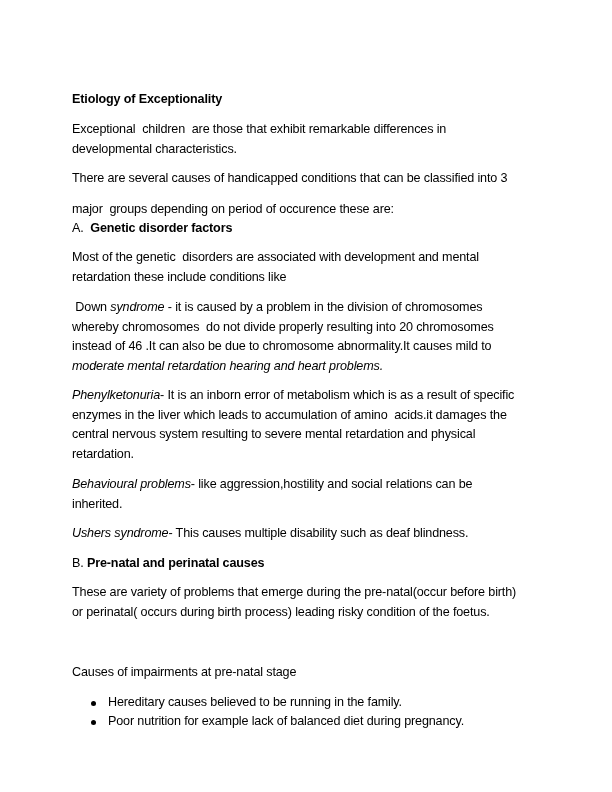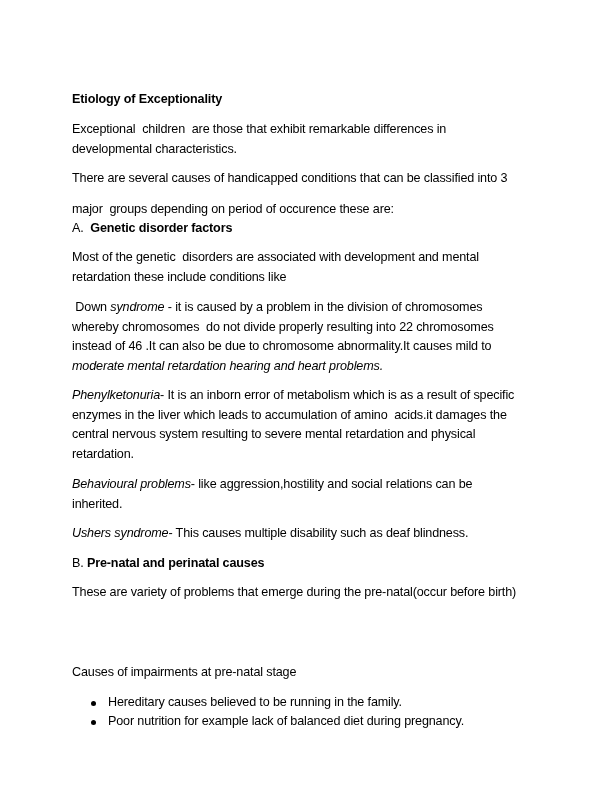--- a/index.html
+++ b/index.html
@@ -32,37 +32,38 @@
 
   <div class="line" style="top:150px;">There are several causes of handicapped conditions that can be classified into 3</div>
   <div class="line" style="top:170px;margin-top:11px;">major  groups depending on period of occurence these are:</div>
 
   <div class="line" style="top:200px;"><span>A.  </span><span class="bold">Genetic disorder factors</span></div>
 
   <div class="line" style="top:229px;text-align:center;">Most of the genetic  disorders are associated with development and mental</div>
   <div class="line" style="top:249px;">retardation these include conditions like</div>
 
   <div class="line" style="top:279px;"><span> Down </span><span class="ital">syndrome</span><span> - it is caused by a problem in the division of chromosomes</span></div>
-  <div class="line" style="top:299px;">whereby chromosomes  do not divide properly resulting into 22 chromosomes</div>
+  <div class="line" style="top:299px;">whereby chromosomes  do not divide properly resulting into 20 chromosomes</div>
   <div class="line" style="top:318px;">instead of 46 .It can also be due to chromosome abnormality.It causes mild to</div>
   <div class="line" style="top:338px;font-style:italic;">moderate mental retardation hearing and heart problems.</div>
 
   <div class="line" style="top:367px;"><span class="ital">Phenylketonuria</span><span>- It is an inborn error of metabolism which is as a result of specific</span></div>
   <div class="line" style="top:387px;">enzymes in the liver which leads to accumulation of amino  acids.it damages the</div>
   <div class="line" style="top:406px;">central nervous system resulting to severe mental retardation and physical</div>
   <div class="line" style="top:426px;">retardation.</div>
 
   <div class="line" style="top:456px;"><span class="ital">Behavioural problems</span><span>- like aggression,hostility and social relations can be</span></div>
   <div class="line" style="top:476px;">inherited.</div>
 
   <div class="line" style="top:505px;"><span class="ital">Ushers syndrome</span><span>- This causes multiple disability such as deaf blindness.</span></div>
 
   <div class="line" style="top:535px;"><span>B. </span><span class="bold">Pre-natal and perinatal causes</span></div>
 
   <div class="line" style="top:564px;">These are variety of problems that emerge during the pre-natal(occur before birth)</div>
+  <div class="line" style="top:584px;">or perinatal( occurs during birth process) leading risky condition of the foetus.</div>
 
   <div class="line" style="top:644px;">Causes of impairments at pre-natal stage</div>
 
   <div class="bullet-dot" style="top:683px;"></div>
   <div class="line" style="top:674px; left:108px;">Hereditary causes believed to be running in the family.</div>
 
   <div class="bullet-dot" style="top:702px;"></div>
   <div class="line" style="top:693px; left:108px;">Poor nutrition for example lack of balanced diet during pregnancy.</div>
 
 </div>

